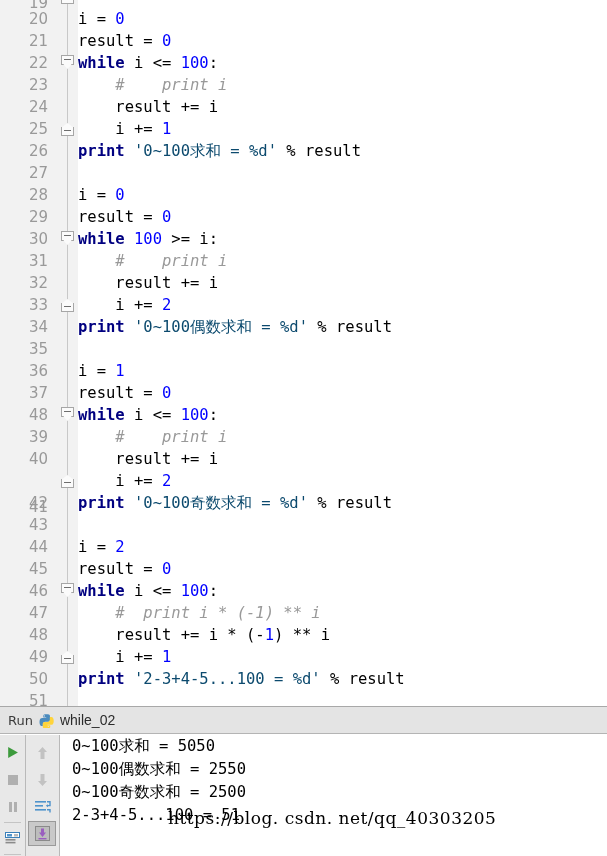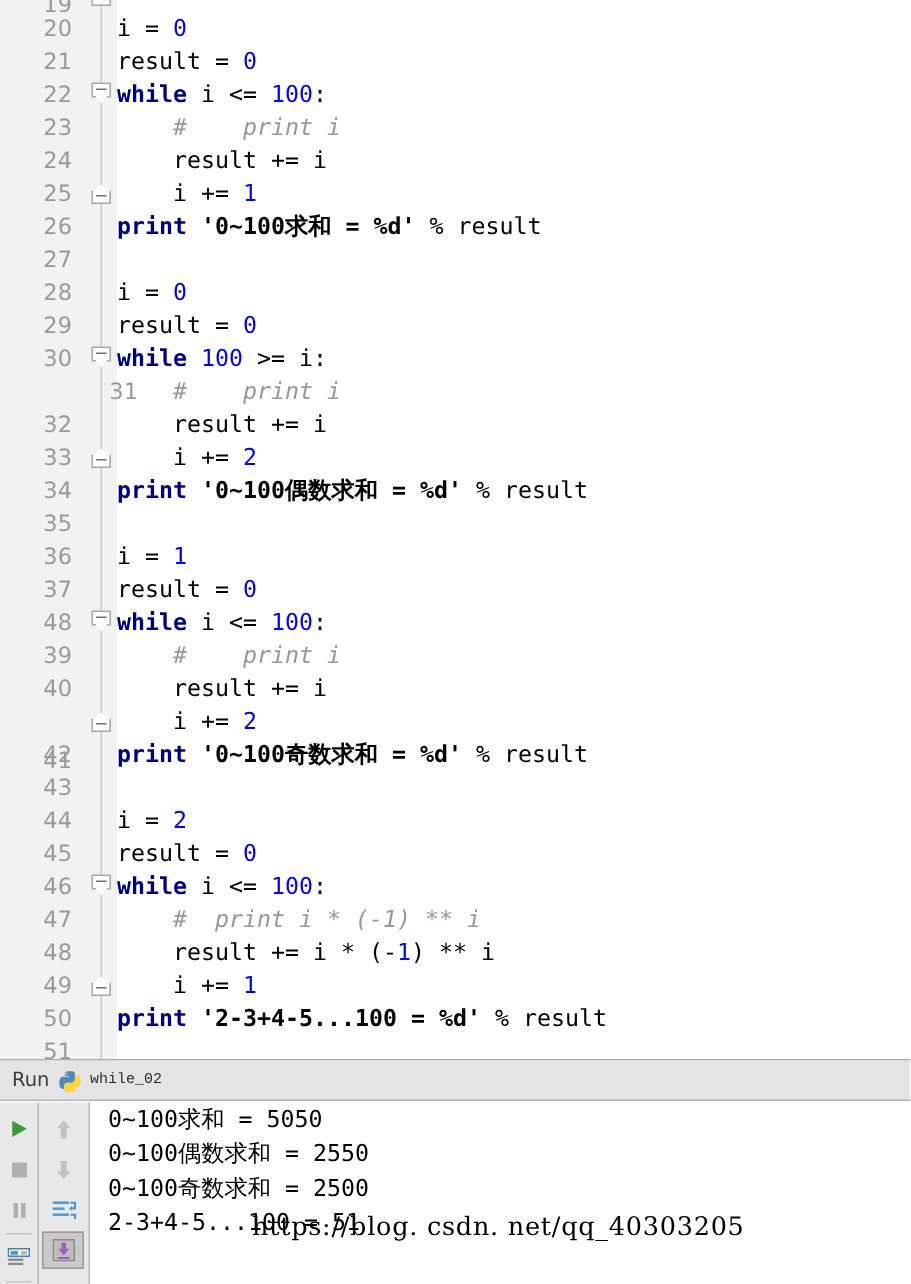--- a/index.html
+++ b/index.html
@@ -77,21 +77,21 @@
     line-height: 22px;
     font-family: "DejaVu Sans Mono", monospace;
     font-size: 15.5px;
     color: #000000;
     white-space: pre;
   }
 
   
   .kw   { color: #000080; font-weight: bold; }
   .num  { color: #0000ff; }
-  .str  { color: #000000; font-weight: bold; }
+  .str  { color: #0c4a6e; font-weight: normal; }
   .cmt  { color: #999999; font-style: italic; }
   .pl   { color: #000000; }
 
   
   .fold-minus {
     position: absolute;
     left: 61px;
     width: 13px;
     height: 15px;
     box-sizing: border-box;
@@ -171,22 +171,22 @@
     font-size: 13px;
     color: #3c3c3c;
   }
   .py-icon {
     width: 15px; height: 15px;
     margin: 0 6px;
     position: relative;
     display: inline-block;
   }
   .run-title {
-    font-family: Liberation Mono, monospace;
-    font-size: 10px;
+    font-family: Liberation Sans, sans-serif;
+    font-size: 14px;
     color: #2b2b2b;
   }
 
   .run-body {
     position: absolute;
     left: 0; top: 28px;
     right: 0; bottom: 0;
     display: flex;
   }
   .run-toolbar {
@@ -310,21 +310,21 @@
         <div class="code" style="top: 184px;"><span class="pl">i = </span><span class="num">0</span></div>
         <div class="lineno" style="top: 206px;">29</div>
         <div class="code" style="top: 206px;"><span class="pl">result = </span><span class="num">0</span></div>
         <div class="lineno" style="top: 228px;">30</div>
         <div class="fold-minus" style="top: 231px;">
           <div class="body"></div>
           <div class="tip"></div>
           <div class="dash"></div>
         </div>
         <div class="code" style="top: 228px;"><span class="kw">while</span><span class="pl"> </span><span class="num">100</span><span class="pl"> &gt;= i:</span></div>
-        <div class="lineno" style="top: 250px; padding-left: 44px;">31</div>
+        <div class="lineno" style="top: 250px;">31</div>
         <div class="code" style="top: 250px;"><span class="cmt">    #    print i</span></div>
         <div class="lineno" style="top: 272px;">32</div>
         <div class="code" style="top: 272px;"><span class="pl">    result += i</span></div>
         <div class="lineno" style="top: 294px;">33</div>
         <div class="fold-end" style="top: 299px;">
           <div class="tip"></div>
           <div class="body"></div>
           <div class="dash"></div>
         </div>
         <div class="code" style="top: 294px;"><span class="pl">    i += </span><span class="num">2</span></div>

